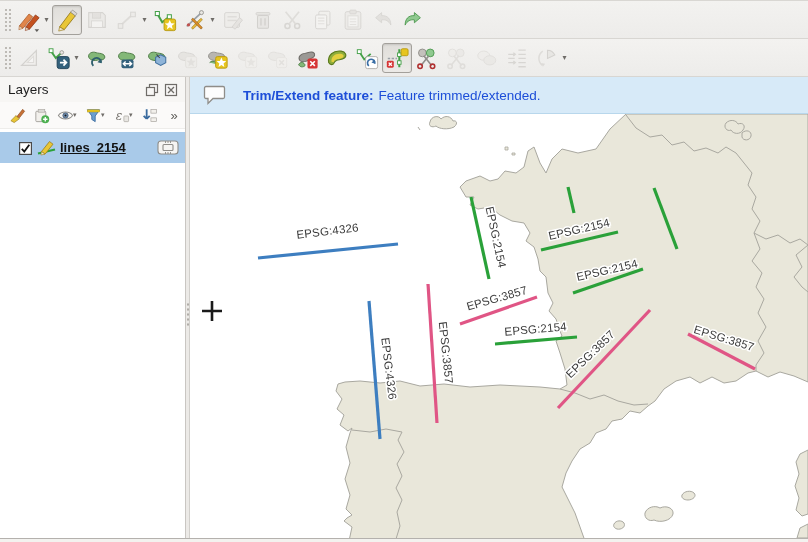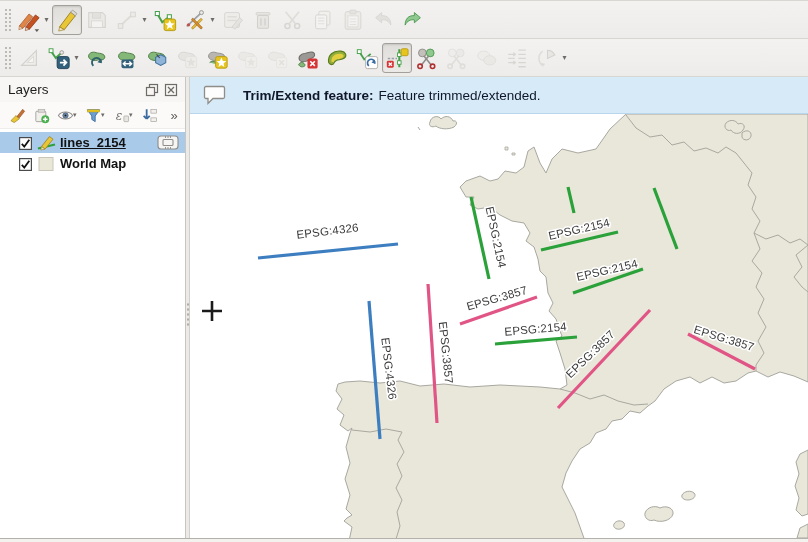--- a/index.html
+++ b/index.html
@@ -20,35 +20,35 @@
   .panel { width: 186px; background: #fff; border-right: 1px solid #c9c6c2; display: flex; flex-direction: column; }
   .panel-header { height: 25px; display: flex; align-items: center; padding: 0 6px 0 8px; background:#f7f6f4;}
   .panel-title { font-size: 13.5px; color: #1d1d1d; flex: 1; }
   .phicon { width: 16px; height: 16px; display:flex; align-items:center; justify-content:center; margin-left:3px;}
   .panel-toolbar { height: 27px; display: flex; align-items: center; padding-left: 5px; background:#fbfaf9; border-bottom:1px solid #eeedeb;}
   .ptbtn { width: 24px; height: 22px; display: flex; align-items: center; justify-content: center; }
   .ptbtn svg { width: 17px; height: 17px; }
   .pdarrow { width: 8px; font-size: 7px; color: #6f6c68; margin-left: -4px; }
   .chevrons { font-size: 13px; color: #5f5d59; padding-left:2px;}
   .tree { flex: 1; padding-top: 3px; }
-  .lrow { height: 21px; display: flex; align-items: center; padding-left: 19px; position: relative; }
+  .lrow { height: 31px; display: flex; align-items: center; padding-left: 19px; position: relative; }
   .lrow.selected { background: #a9cae9; }
   .cbox { width: 13px; height: 13px; flex: 0 0 auto; }
   .licon { width: 19px; height: 16px; margin-left: 5px; flex: 0 0 auto; }
   .lname { font-size: 13px; font-weight: 700; color: #111; margin-left: 4px; flex: 1; white-space: nowrap; }
   .lname.underline { text-decoration: underline; }
   .membadge { width: 22px; height: 15px; margin-right: 6px; flex: 0 0 auto; }
   .splitter { width: 4px; background: #eceae7; border-right: 1px solid #d2d0cc; position: relative; }
   .splitter .dots { position: absolute; left: 0px; top: 225px; width: 4px; height: 26px;
     background-image: radial-gradient(#b0ada8 0.9px, transparent 1px); background-size: 4px 5px; }
   
   .mapcol { flex: 1; display: flex; flex-direction: column; background: #fff; }
   .msgbar { height: 37px; background: #d7eaf8; border-bottom: 1px solid #b8d7ec; display: flex; align-items: center; padding: 0 10px 0 13px; }
   .msgbar .bubble { width: 24px; height: 22px; margin-right: 16px; flex:0 0 auto;}
-  .msgtext { font-size: 13.5px; color: #0f172a; }
+  .msgtext { font-size: 13.5px; color: #1d4ed8; }
   .msgtext b { font-weight: 700; margin-right: 5px;}
   .mapwrap { position: relative; width: 618px; height: 424px; overflow: hidden; background:#fff;}
   .bottom-strip { height: 5px; background: #f3f2ef; border-top: 1px solid #b4b1ad; }
   .maplabel { font-size: 11.5px; fill: #3b3b3b; paint-order: stroke; stroke: #ffffff; stroke-width: 3px; font-weight: 400; letter-spacing: .2px;}
 </style>
 </head>
 <body>
 
 <div class="window">
   <div class="trow" id="toolbar-digitizing">
@@ -381,30 +381,20 @@
                 <line x1="1" y1="13.5" x2="18" y2="9.5" stroke="#2aa139" stroke-width="2.2"></line>
                 <path d="M4.5 11.5 L12.5 1.5 L16 4.2 L8 14.2 Z" fill="#e9c636" stroke="#9a7d1c" stroke-width="0.8"></path>
                 <path d="M4.5 11.5 L3.8 15 L8 14.2 Z" fill="#f0e2c0" stroke="#9a7d1c" stroke-width="0.6"></path>
               </svg></span>
             <span class="lname underline">lines_2154</span>
             <span class="membadge"><svg viewBox="0 0 22 15">
                 <rect x="1" y="1" width="20" height="13" rx="3" fill="#f6f5f3" stroke="#8f8d89" stroke-width="1.1"></rect>
                 <rect x="6" y="4.5" width="10" height="6" rx="1" fill="none" stroke="#8f8d89" stroke-width="1.1"></rect>
                 <path d="M8.5 1 V3 M11 1 V3 M13.5 1 V3 M8.5 12 V14 M11 12 V14 M13.5 12 V14" stroke="#8f8d89" stroke-width="0.9"></path>
               </svg></span>
-          </div>
-          <div class="lrow">
-            <span class="cbox"><svg viewBox="0 0 13 13">
-                <rect x="0.6" y="0.6" width="11.8" height="11.8" fill="#fff" stroke="#4a4a4a" stroke-width="1.2"></rect>
-                <path d="M2.8 6.8 L5.3 9.5 L10.3 2.8" fill="none" stroke="#111" stroke-width="1.8"></path>
-              </svg></span>
-            <span class="licon"><svg viewBox="0 0 19 16">
-                <rect x="2" y="1.5" width="14" height="13" fill="#e9e7d8" stroke="#c9c6b8" stroke-width="1"></rect>
-              </svg></span>
-            <span class="lname">World Map</span>
           </div>
         </div>
     </div>
 
     <div class="splitter">
         <div class="dots"></div>
       </div>
 
     <div class="mapcol">
       <div class="msgbar">

